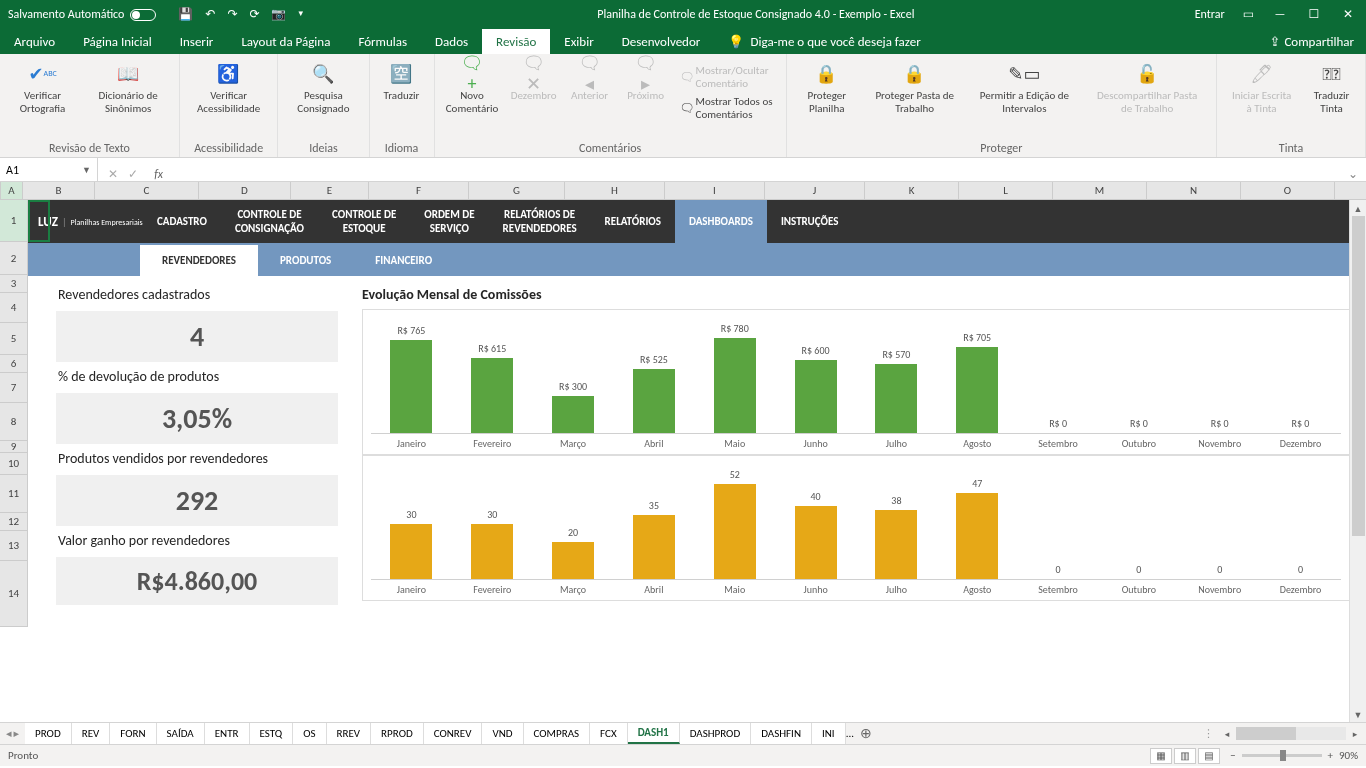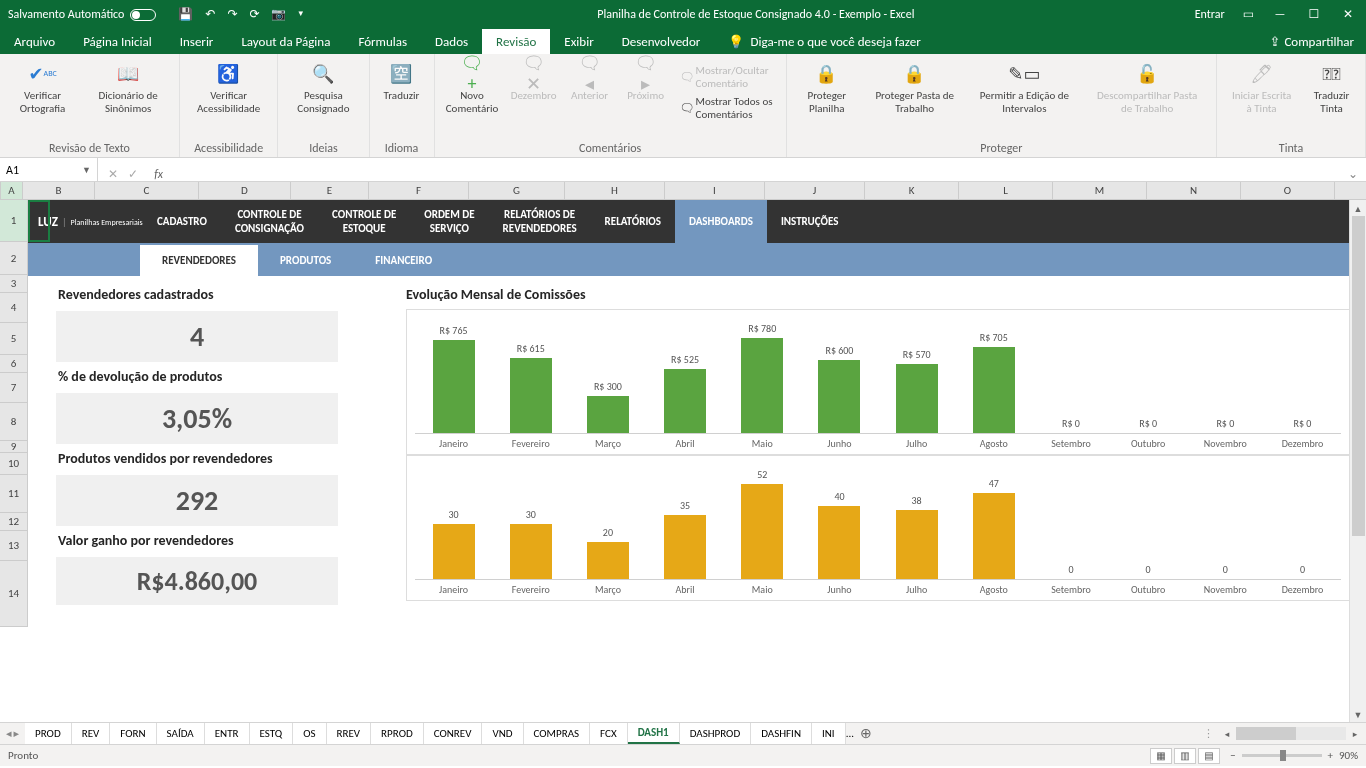--- a/index.html
+++ b/index.html
@@ -63,26 +63,26 @@
 
 
 .subtabs { height: 33px; background: #7397bf; display: flex; align-items: flex-end; font-size: 11px; font-weight: 700; color: #fff;}
 .subtabs .stab { padding: 9px 22px; }
 .subtabs .stab.active { background: #fff; color: #333; }
 .subtabs .prespace{ width:112px;}
 
 
 .dash { display: flex; padding: 10px 16px 10px 28px; gap: 24px;}
 .kpis { width: 282px; display: flex; flex-direction: column; gap: 6px;}
-.kpi-title { font-size: 14px; font-weight: 700; color: #262626; padding: 0 2px 2px;}
+.kpi-title { font-size: 14px; font-weight: 400; color: #262626; padding: 0 2px 2px;}
 .kpi-val { background: #f0f0f0; text-align: center; font-weight: 700; color: #555; padding: 8px 0;}
 .kpi-val.big { font-size: 28px;}
 .kpi-val.huge { font-size: 26px;}
 
-.charts { flex: 1; display: flex; flex-direction: column; margin-left: 44px; }
+.charts { flex: 1; display: flex; flex-direction: column; }
 .chart-title { font-size: 14px; font-weight: 700; color: #262626; margin-bottom: 6px;}
 .chart { border: 1px solid #ddd; height: 146px; padding: 10px 8px 4px; display: flex; flex-direction: column;}
 .plot { flex: 1; display: flex; align-items: flex-end; gap: 0; border-bottom: 1px solid #d0d0d0;}
 .barcol { flex: 1; display: flex; flex-direction: column; align-items: center; justify-content: flex-end; height: 100%; }
 .bar { width: 42px; }
 .bar.green { background: #5aa440; }
 .bar.yellow { background: #e6a817; }
 .dlabel { font-size: 10px; color: #555; margin-bottom: 3px; white-space: nowrap;}
 .xaxis { display: flex; }
 .xlabel { flex: 1; text-align: center; font-size: 10px; color: #666; padding-top: 3px; white-space: nowrap;}

